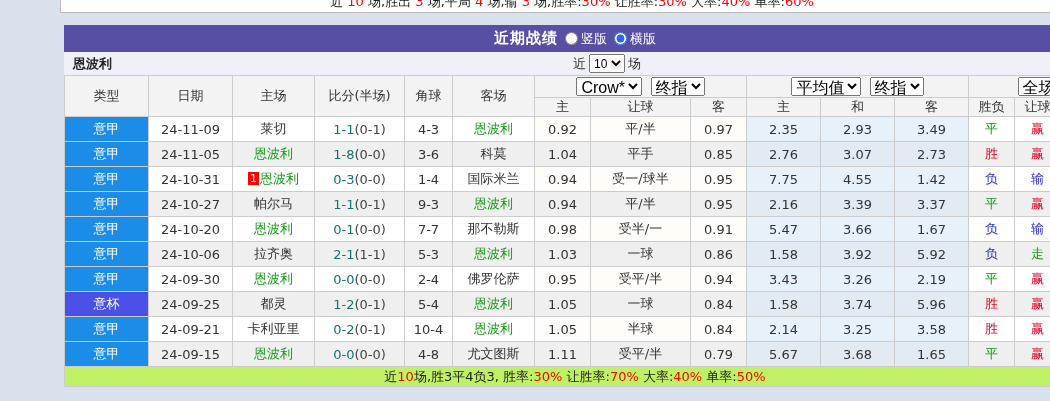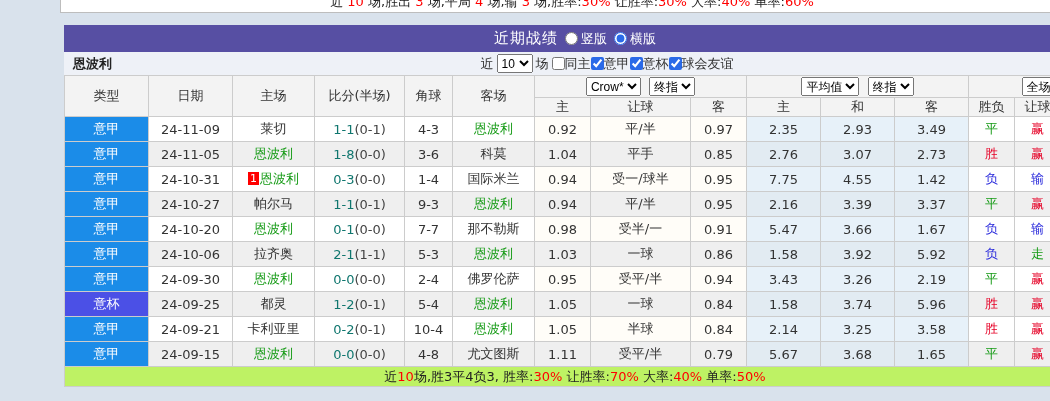--- a/index.html
+++ b/index.html
@@ -10,37 +10,37 @@
   .top-strip { margin-left:20px; width:1024px; height:13px; background:#fff;
     border-left:1px solid #bdbdbd; border-right:1px solid #bdbdbd; border-bottom:1px solid #bdbdbd;
     overflow:hidden; }
   .top-text { text-align:center; white-space:nowrap; font-size:13px; margin-top:-7px; }
 
   .gap { height:12px; }
 
   .panel { margin-left:24px; width:1022px; background:#fff; }
 
   .purple-bar { height:27px; background:#574fa3; color:#fff; display:flex; align-items:center; justify-content:center; gap:7px; }
-  .purple-bar .title { font-weight:normal; font-size:15px; letter-spacing:1px; }
+  .purple-bar .title { font-weight:bold; font-size:15px; letter-spacing:1px; }
   .radio-lab { display:inline-flex; align-items:center; gap:3px; color:#fff; font-size:13px; cursor:pointer; }
   input[type=radio], input[type=checkbox] { accent-color:#2a6ae8; margin:0; }
 
   .filter-row { height:23px; background:#eef1f7; display:flex; align-items:center; position:relative; }
   .team-name { position:absolute; left:9px; font-weight:bold; color:#222; }
   .filter-controls { margin:0 auto; padding-left:64px; display:flex; align-items:center; gap:3px; }
   .filter-controls select { font-size:12px; height:19px; }
   .cb-group { display:inline-flex; align-items:center; }
   .cb-group label { display:inline-flex; align-items:center; cursor:pointer; }
 
   table { width:100%; border-collapse:collapse; table-layout:fixed; font-size:13px; }
   th, td { border:1px solid #cccccc; text-align:center; overflow:hidden; white-space:nowrap; }
   thead th { background:#f3f3f3; font-weight:normal; color:#333; }
   .hr1 th { height:22px; }
   .hr2 th { height:19px; }
-  .group-th select { font-size:12px; height:19px; margin:0 2px; }
+  .group-th select { font-size:16px; height:19px; margin:0 2px; }
   tbody td { height:25px; background:#fffdf8; }
   tbody tr.stripe td { background:#efefef; }
   tbody td.avg { background:#e7f1f9; }
   tbody tr.stripe td.avg { background:#e2ebf2; }
   tbody td.plain { background:#fff; }
   tbody tr.stripe td.plain { background:#efefef; }
   td.type-cell { color:#fff; }
   .score-main { color:#0f766e; }
   .score-half { color:#444; }
   .team-hl { color:#149a14; }
@@ -74,38 +74,20 @@
         <span>横版</span>
       </label>
     </div>
 
     <div class="filter-row">
       <span class="team-name">恩波利</span>
       <div class="filter-controls">
         <span>近</span>
         <select id="count-select"><option>10</option></select>
         <span>场</span>
-        <span class="cb-group" id="checkbox-group">
-            <label>
-              <input type="checkbox" style="">
-              <span>同主</span>
-            </label>
-            <label>
-              <input type="checkbox" checked="" style="">
-              <span>意甲</span>
-            </label>
-            <label>
-              <input type="checkbox" checked="" style="">
-              <span>意杯</span>
-            </label>
-            <label>
-              <input type="checkbox" checked="" style="">
-              <span>球会友谊</span>
-            </label>
-          </span>
       </div>
     </div>
 
     <table>
       <colgroup>
         <col style="width:84px">
           <col style="width:84px">
           <col style="width:82px">
           <col style="width:90px">
         <col style="width:48px">

